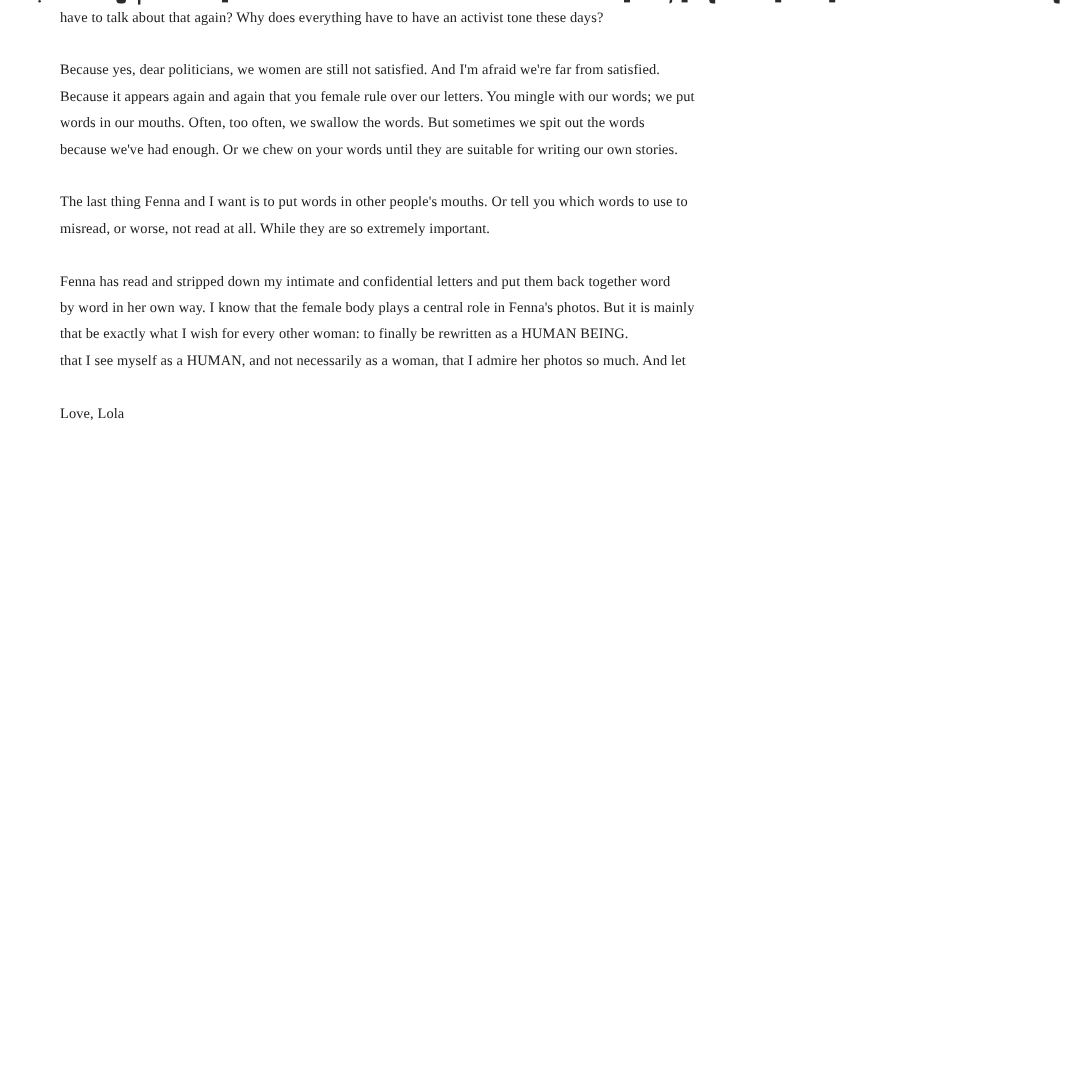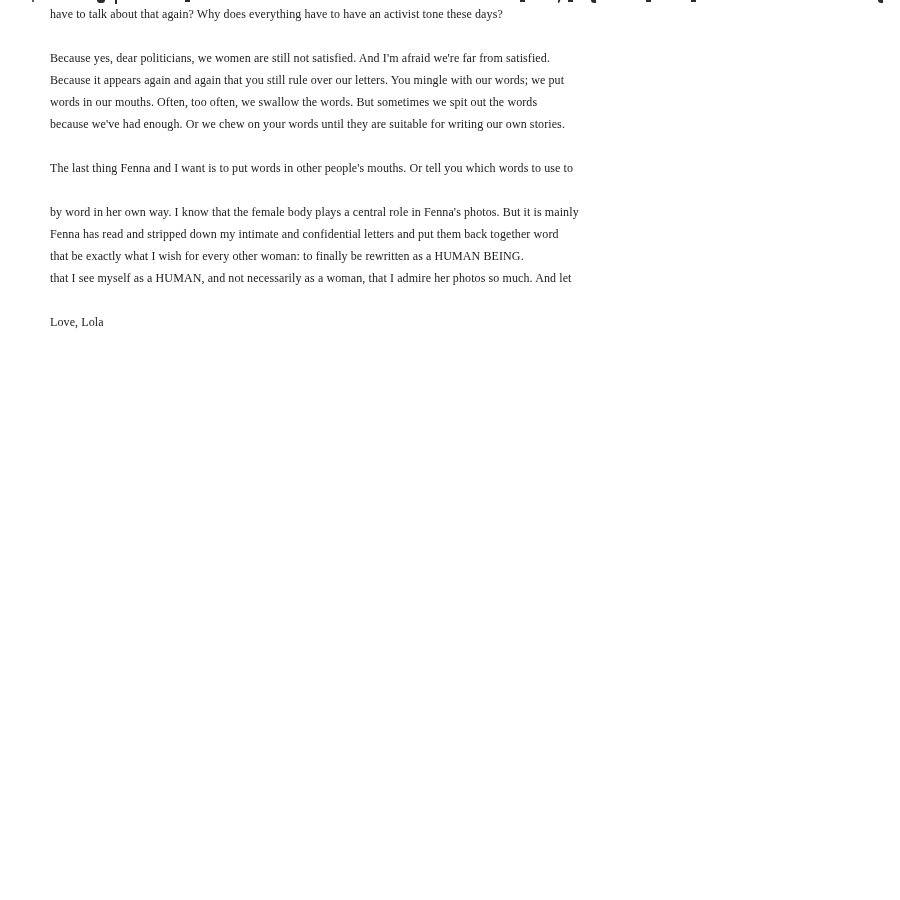--- a/index.html
+++ b/index.html
@@ -75,30 +75,31 @@
       <div class="frag dash" style="left: 646px;"></div>
       <div class="frag dash" style="left: 691px;"></div>
       <div class="frag tail" style="left: 878px;"></div>
     </div>
   <div class="letter-body" id="letter-body">
       <div class="para">
         <div class="line">have to talk about that again? Why does everything have to have an activist tone these days?</div>
       </div>
       <div class="para">
         <div class="line">Because yes, dear politicians, we women are still not satisfied. And I'm afraid we're far from satisfied.</div>
-        <div class="line">Because it appears again and again that you still rule over our letters. You mingle with our words; we put</div>
+        <div class="line">Because it appears again and again that you female rule over our letters. You mingle with our words; we put</div>
         <div class="line">words in our mouths. Often, too often, we swallow the words. But sometimes we spit out the words</div>
         <div class="line">because we've had enough. Or we chew on your words until they are suitable for writing our own stories.</div>
       </div>
       <div class="para">
         <div class="line">The last thing Fenna and I want is to put words in other people's mouths. Or tell you which words to use to</div>
+        <div class="line">misread, or worse, not read at all. While they are so extremely important.</div>
       </div>
       <div class="para">
+        <div class="line">Fenna has read and stripped down my intimate and confidential letters and put them back together word</div>
         <div class="line">by word in her own way. I know that the female body plays a central role in Fenna's photos. But it is mainly</div>
-        <div class="line">Fenna has read and stripped down my intimate and confidential letters and put them back together word</div>
         <div class="line">that be exactly what I wish for every other woman: to finally be rewritten as a HUMAN BEING.</div>
         <div class="line">that I see myself as a HUMAN, and not necessarily as a woman, that I admire her photos so much. And let</div>
       </div>
       <div class="para">
         <div class="line">Love, Lola</div>
       </div>
     </div>
 </div>
 
 </body></html>

